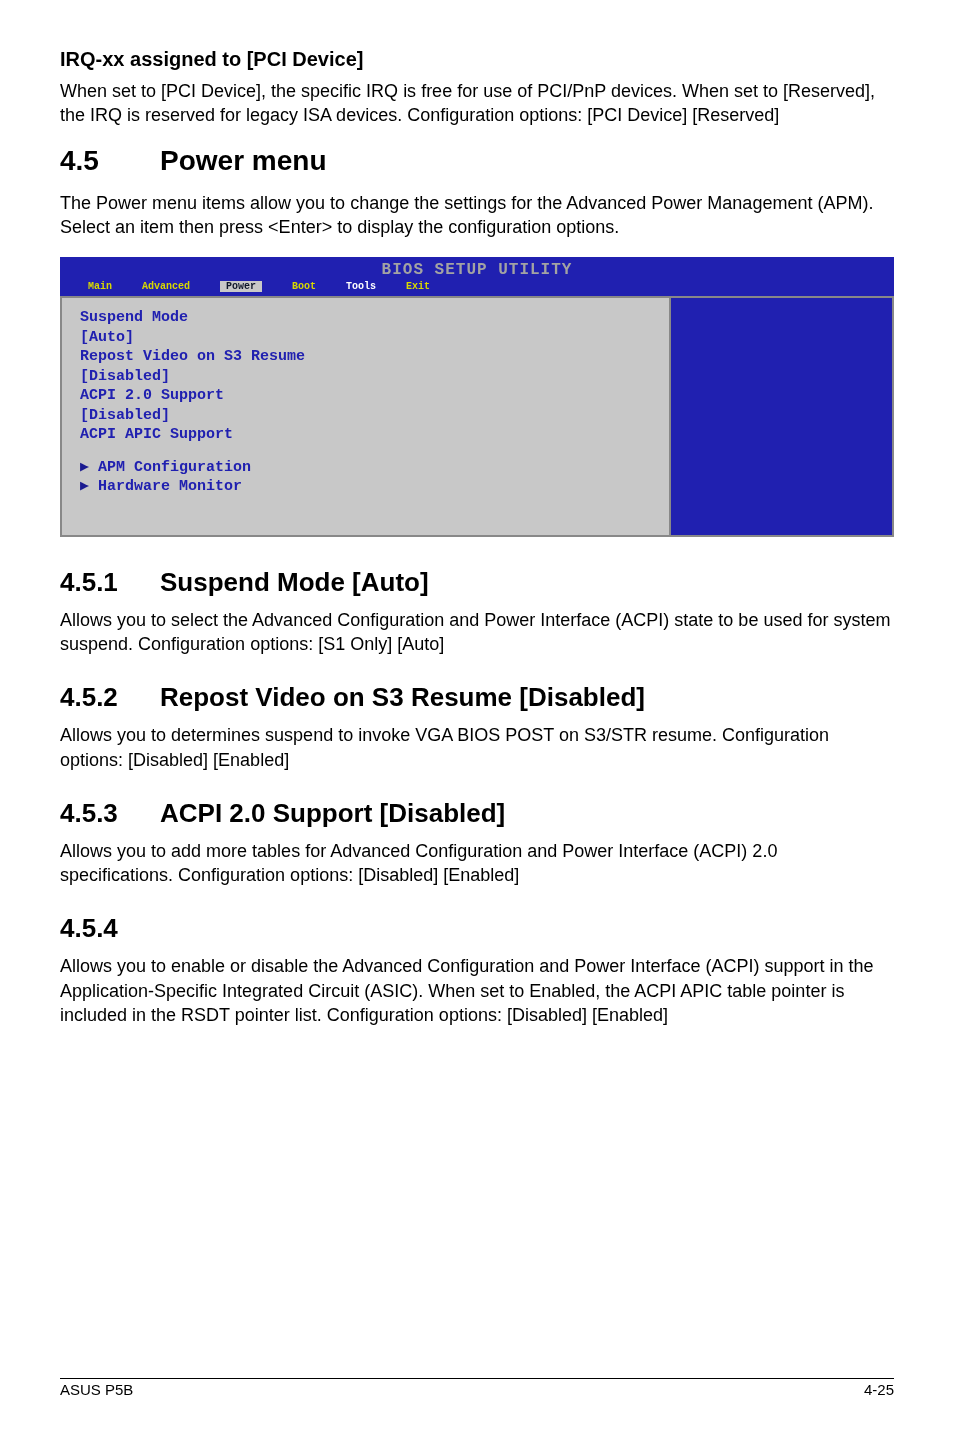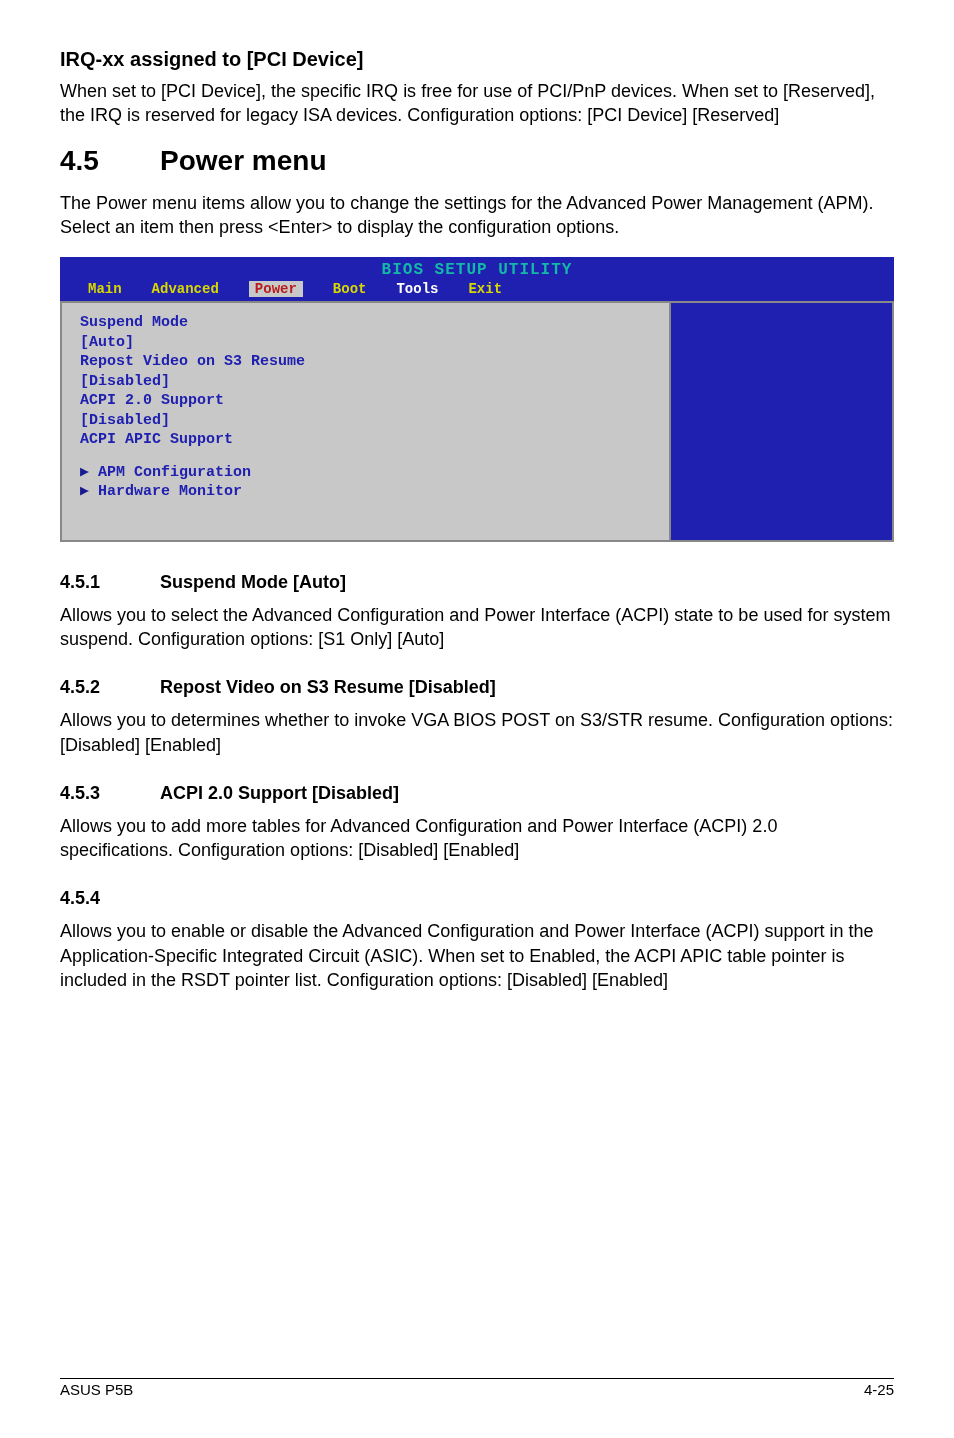--- a/index.html
+++ b/index.html
@@ -30,63 +30,63 @@
       font-size: 28px;
       font-weight: bold;
       margin-top: 17px;
       margin-bottom: 14px;
       display: flex;
     }
     .h1 .num {
       width: 100px;
     }
     .h2 {
-      font-size: 18px;
+      font-size: 26px;
       font-weight: bold;
       margin-top: 26px;
       margin-bottom: 10px;
       display: flex;
     }
     .h2 .num {
       width: 100px;
     }
     .bios-box {
       margin-top: 18px;
       margin-bottom: 30px;
       background: #2020b0;
       border-radius: 0;
       overflow: hidden;
       width: 100%;
     }
     .bios-header {
       background: #2020b0;
-      color: #14b8a6;
+      color: #a3a3a3;
       font-family: "Courier New", monospace;
       font-size: 16px;
       font-weight: bold;
       text-align: center;
       padding-top: 4px;
       letter-spacing: 1px;
     }
     .bios-tabs {
       display: flex;
       background: #2020b0;
       font-family: "Courier New", monospace;
-      font-size: 14px;
+      font-size: 10px;
       font-weight: bold;
       padding: 2px 28px 4px 28px;
       gap: 30px;
       color: #b0b0c0;
     }
     .bios-tab {
       color: #ffffff;
     }
     .bios-tab.active {
       background: #c8c8c8;
-      color: #b91c1c;
+      color: #0f172a;
       padding: 0 6px;
     }
     .bios-tab.yellow {
       color: #d8d800;
     }
     .bios-body {
       display: flex;
       background: #c8c8c8;
     }
     .bios-left {
@@ -188,21 +188,21 @@
 <div class="h2">
   <span class="num">4.5.1</span>
   <span>Suspend Mode [Auto]</span>
 </div>
 <div class="body-text">Allows you to select the Advanced Configuration and Power Interface (ACPI) state to be used for system suspend. Configuration options: [S1 Only] [Auto]</div>
 
 <div class="h2">
   <span class="num">4.5.2</span>
   <span>Repost Video on S3 Resume [Disabled]</span>
 </div>
-<div class="body-text">Allows you to determines whether to invoke VGA BIOS POST on S3/STR resume. Configuration options: [Disabled] [Enabled]</div>
+<div class="body-text">Allows you to determines suspend to invoke VGA BIOS POST on S3/STR resume. Configuration options: [Disabled] [Enabled]</div>
 
 <div class="h2">
   <span class="num">4.5.3</span>
   <span>ACPI 2.0 Support [Disabled]</span>
 </div>
 <div class="body-text">Allows you to add more tables for Advanced Configuration and Power Interface (ACPI) 2.0 specifications. Configuration options: [Disabled] [Enabled]</div>
 
 <div class="h2">
   <span class="num">4.5.4</span>
 </div>

